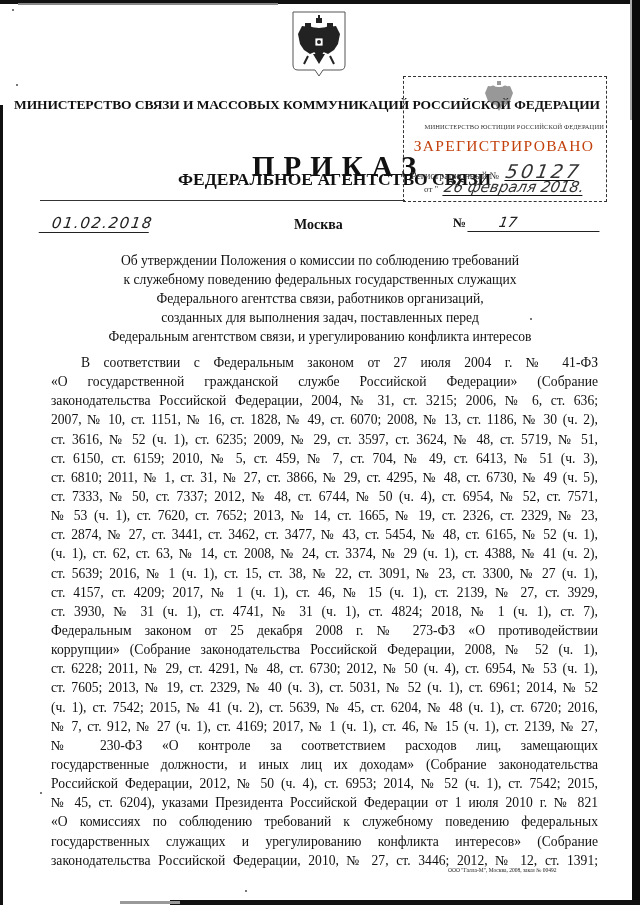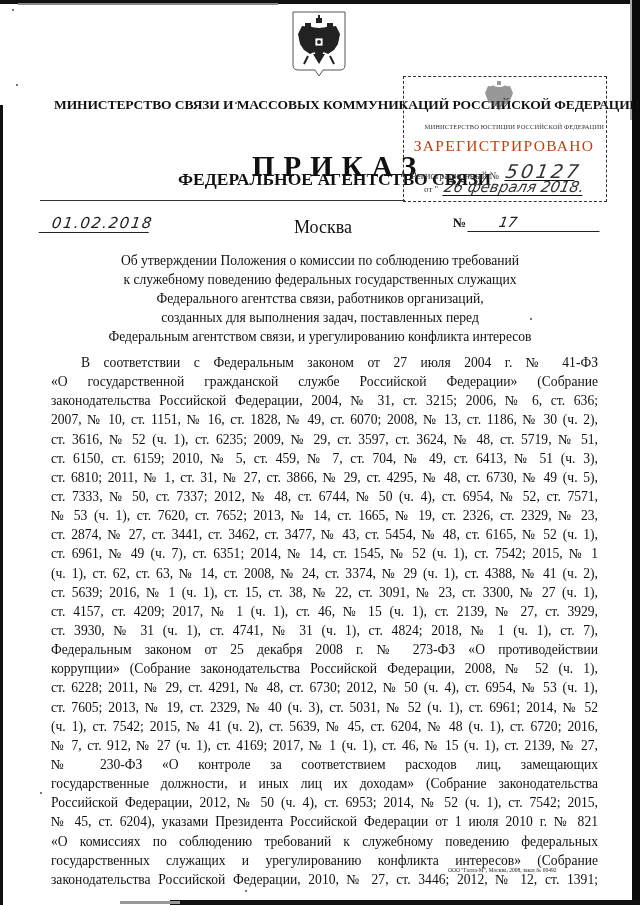--- a/index.html
+++ b/index.html
@@ -45,21 +45,21 @@
       top: 10px;
       width: 58px;
       height: 68px;
     }
 
     .ministry {
       position: absolute;
       left: 0;
       top: 97px;
       width: 640px;
-      text-align: right;
+      text-align: left;
       font-weight: bold;
       font-size: 13.5px;
       letter-spacing: -0.1px;
       padding-left: 14px;
       box-sizing: border-box;
       white-space: nowrap;
     }
     .agency {
       position: absolute;
       left: 178px;
@@ -187,22 +187,22 @@
       transform: skewX(-8deg);
       padding-left: 12px;
       box-sizing: border-box;
       white-space: nowrap;
       color: #222;
     }
     .city {
       position: absolute;
       left: 294px;
       top: 217px;
-      font-weight: normal;
-      font-size: 18px;
+      font-weight: bold;
+      font-size: 14px;
       white-space: nowrap;
     }
     .number-wrap {
       position: absolute;
       left: 453px;
       top: 214px;
       white-space: nowrap;
       font-size: 13px;
     }
     .number-sign { font-weight: bold; vertical-align: baseline; }
@@ -359,21 +359,20 @@
   <span class="body-line indent">В соответствии с Федеральным законом от 27 июля 2004 г. № 41-ФЗ</span>
   <span class="body-line">«О государственной гражданской службе Российской Федерации» (Собрание</span>
   <span class="body-line">законодательства Российской Федерации, 2004, № 31, ст. 3215; 2006, № 6, ст. 636;</span>
   <span class="body-line">2007, № 10, ст. 1151, № 16, ст. 1828, № 49, ст. 6070; 2008, № 13, ст. 1186, № 30 (ч. 2),</span>
   <span class="body-line">ст. 3616, № 52 (ч. 1), ст. 6235; 2009, № 29, ст. 3597, ст. 3624, № 48, ст. 5719, № 51,</span>
   <span class="body-line">ст. 6150, ст. 6159; 2010, № 5, ст. 459, № 7, ст. 704, № 49, ст. 6413, № 51 (ч. 3),</span>
   <span class="body-line">ст. 6810; 2011, № 1, ст. 31, № 27, ст. 3866, № 29, ст. 4295, № 48, ст. 6730, № 49 (ч. 5),</span>
   <span class="body-line">ст. 7333, № 50, ст. 7337; 2012, № 48, ст. 6744, № 50 (ч. 4), ст. 6954, № 52, ст. 7571,</span>
   <span class="body-line">№ 53 (ч. 1), ст. 7620, ст. 7652; 2013, № 14, ст. 1665, № 19, ст. 2326, ст. 2329, № 23,</span>
   <span class="body-line">ст. 2874, № 27, ст. 3441, ст. 3462, ст. 3477, № 43, ст. 5454, № 48, ст. 6165, № 52 (ч. 1),</span>
-  <span class="body-line">ст. 6961, № 49 (ч. 7), ст. 6351; 2014, № 14, ст. 1545, № 52 (ч. 1), ст. 7542; 2015, № 1</span>
   <span class="body-line">(ч. 1), ст. 62, ст. 63, № 14, ст. 2008, № 24, ст. 3374, № 29 (ч. 1), ст. 4388, № 41 (ч. 2),</span>
   <span class="body-line">ст. 5639; 2016, № 1 (ч. 1), ст. 15, ст. 38, № 22, ст. 3091, № 23, ст. 3300, № 27 (ч. 1),</span>
   <span class="body-line">ст. 4157, ст. 4209; 2017, № 1 (ч. 1), ст. 46, № 15 (ч. 1), ст. 2139, № 27, ст. 3929,</span>
   <span class="body-line">ст. 3930, № 31 (ч. 1), ст. 4741, № 31 (ч. 1), ст. 4824; 2018, № 1 (ч. 1), ст. 7),</span>
   <span class="body-line">Федеральным законом от 25 декабря 2008 г. № 273-ФЗ «О противодействии</span>
   <span class="body-line">коррупции» (Собрание законодательства Российской Федерации, 2008, № 52 (ч. 1),</span>
   <span class="body-line">ст. 6228; 2011, № 29, ст. 4291, № 48, ст. 6730; 2012, № 50 (ч. 4), ст. 6954, № 53 (ч. 1),</span>
   <span class="body-line">ст. 7605; 2013, № 19, ст. 2329, № 40 (ч. 3), ст. 5031, № 52 (ч. 1), ст. 6961; 2014, № 52</span>
   <span class="body-line">(ч. 1), ст. 7542; 2015, № 41 (ч. 2), ст. 5639, № 45, ст. 6204, № 48 (ч. 1), ст. 6720; 2016,</span>
   <span class="body-line">№ 7, ст. 912, № 27 (ч. 1), ст. 4169; 2017, № 1 (ч. 1), ст. 46, № 15 (ч. 1), ст. 2139, № 27,</span>

